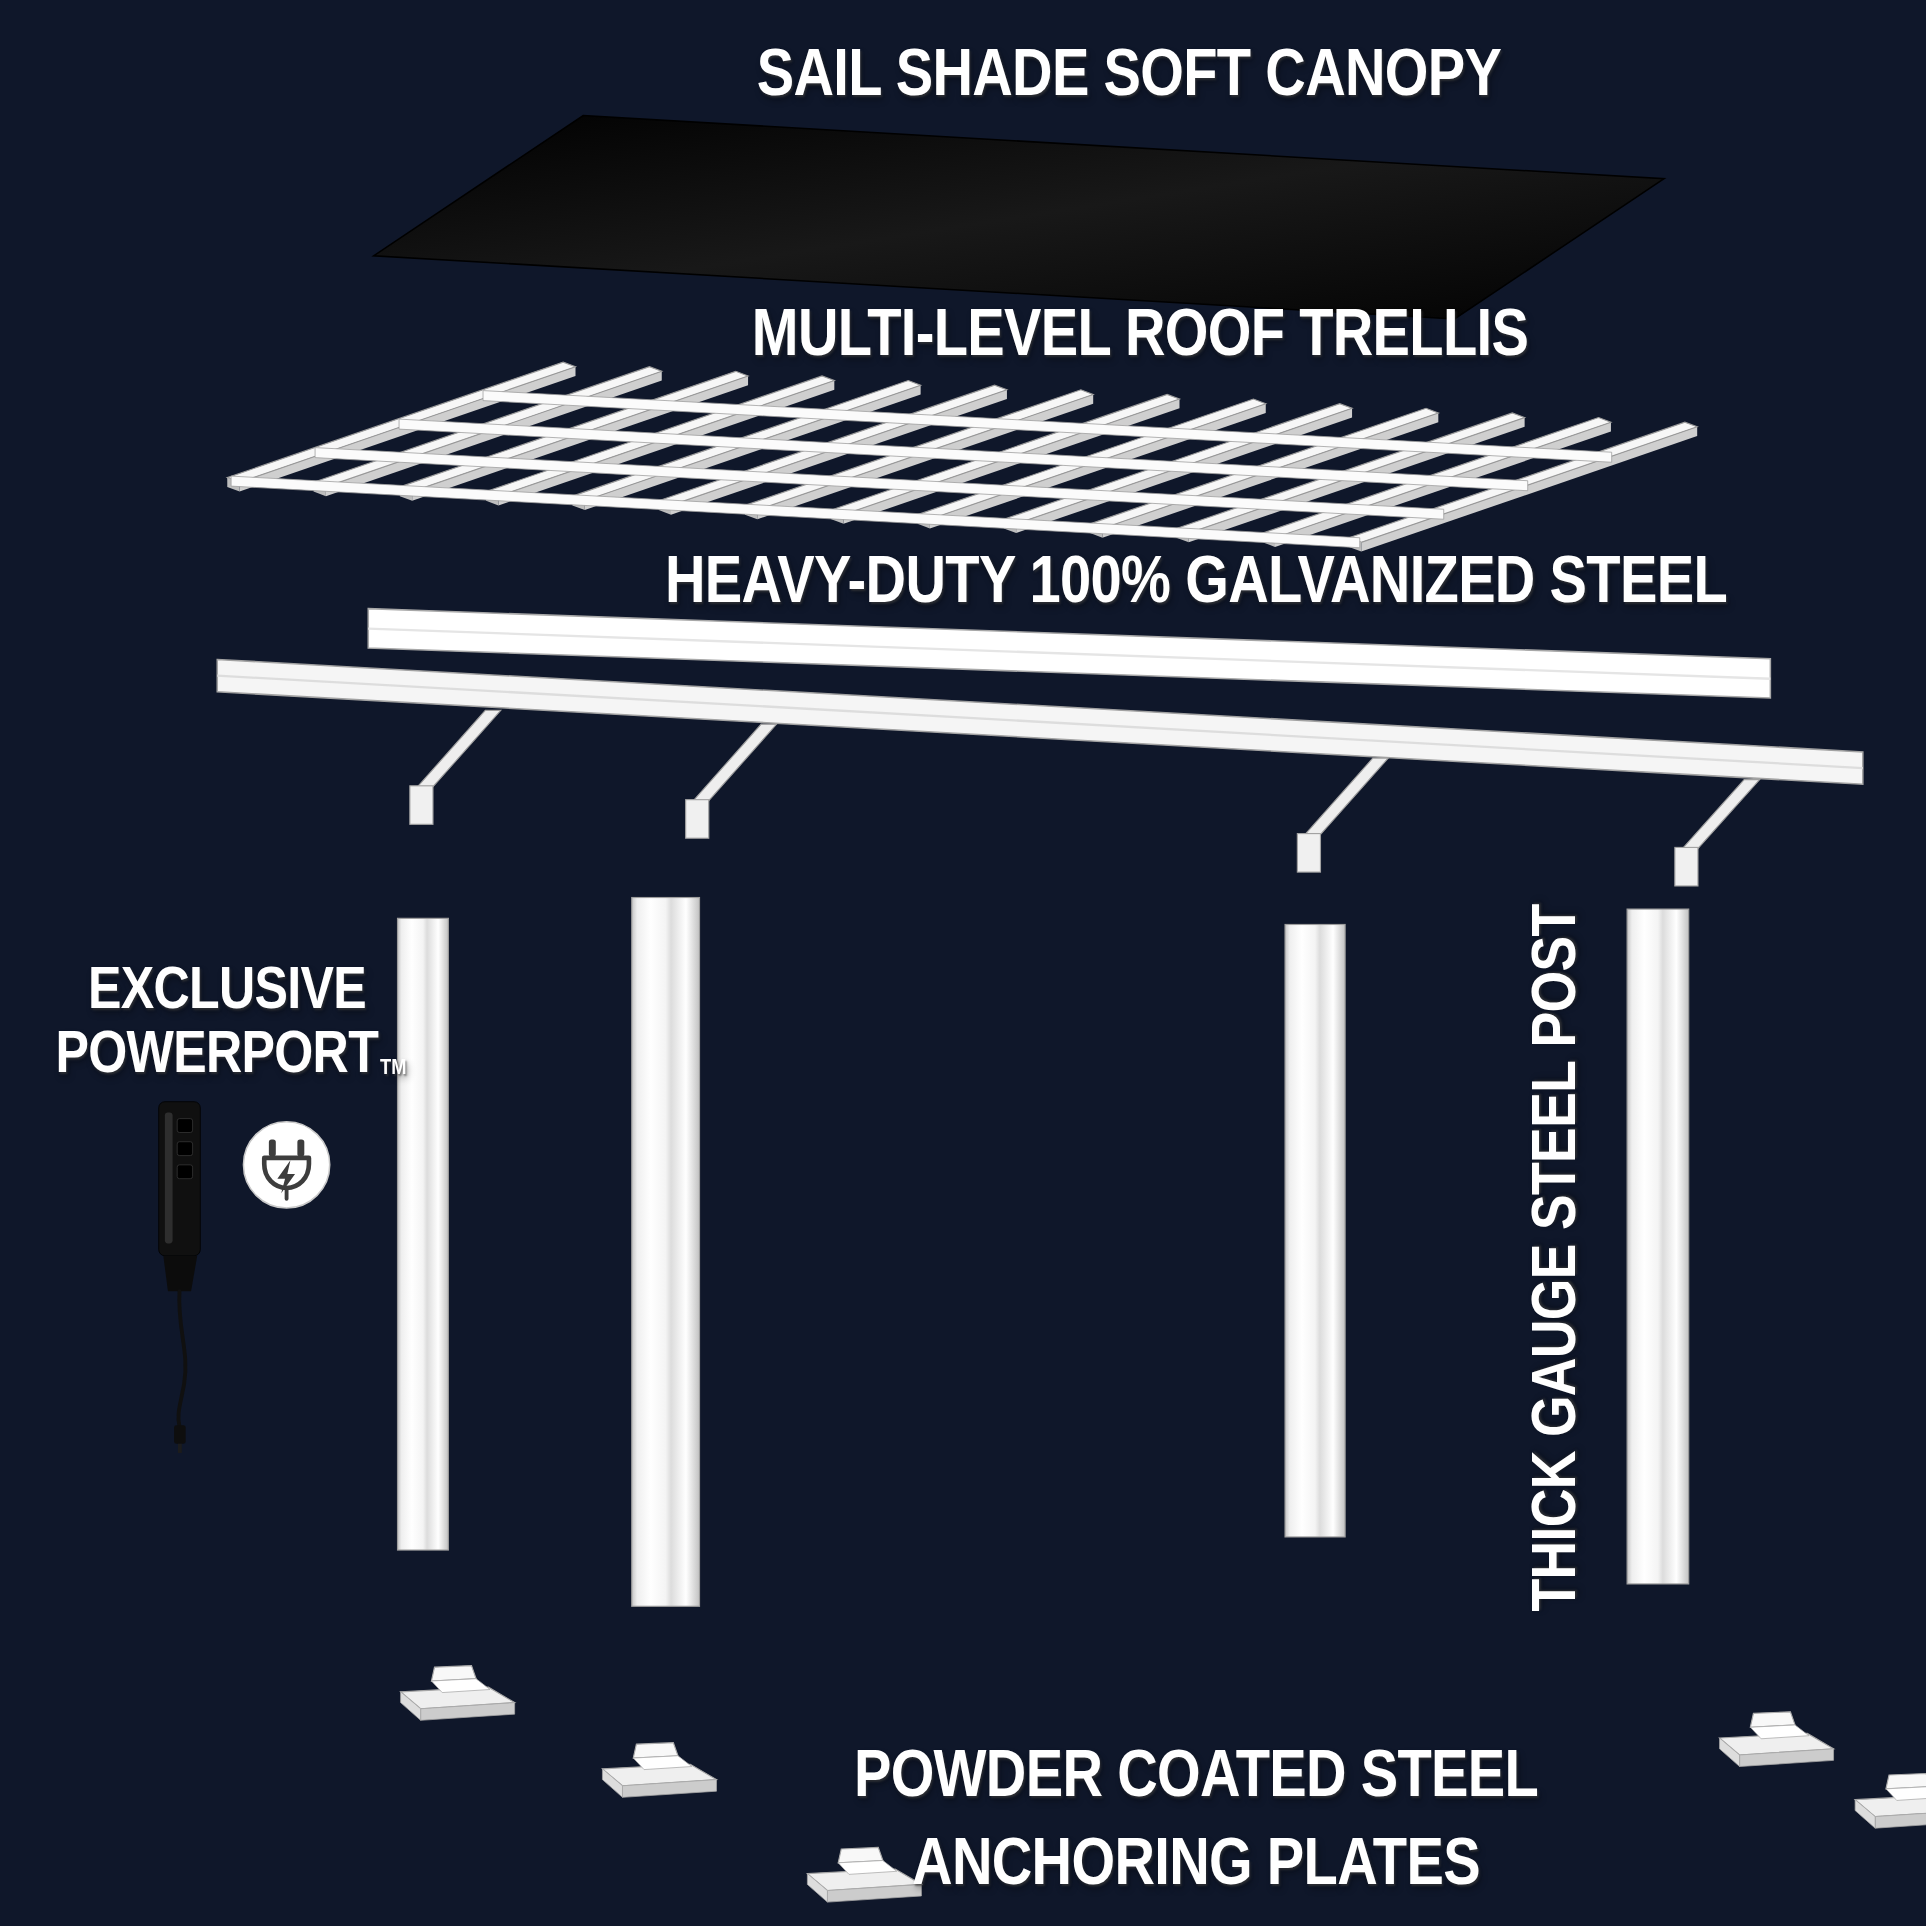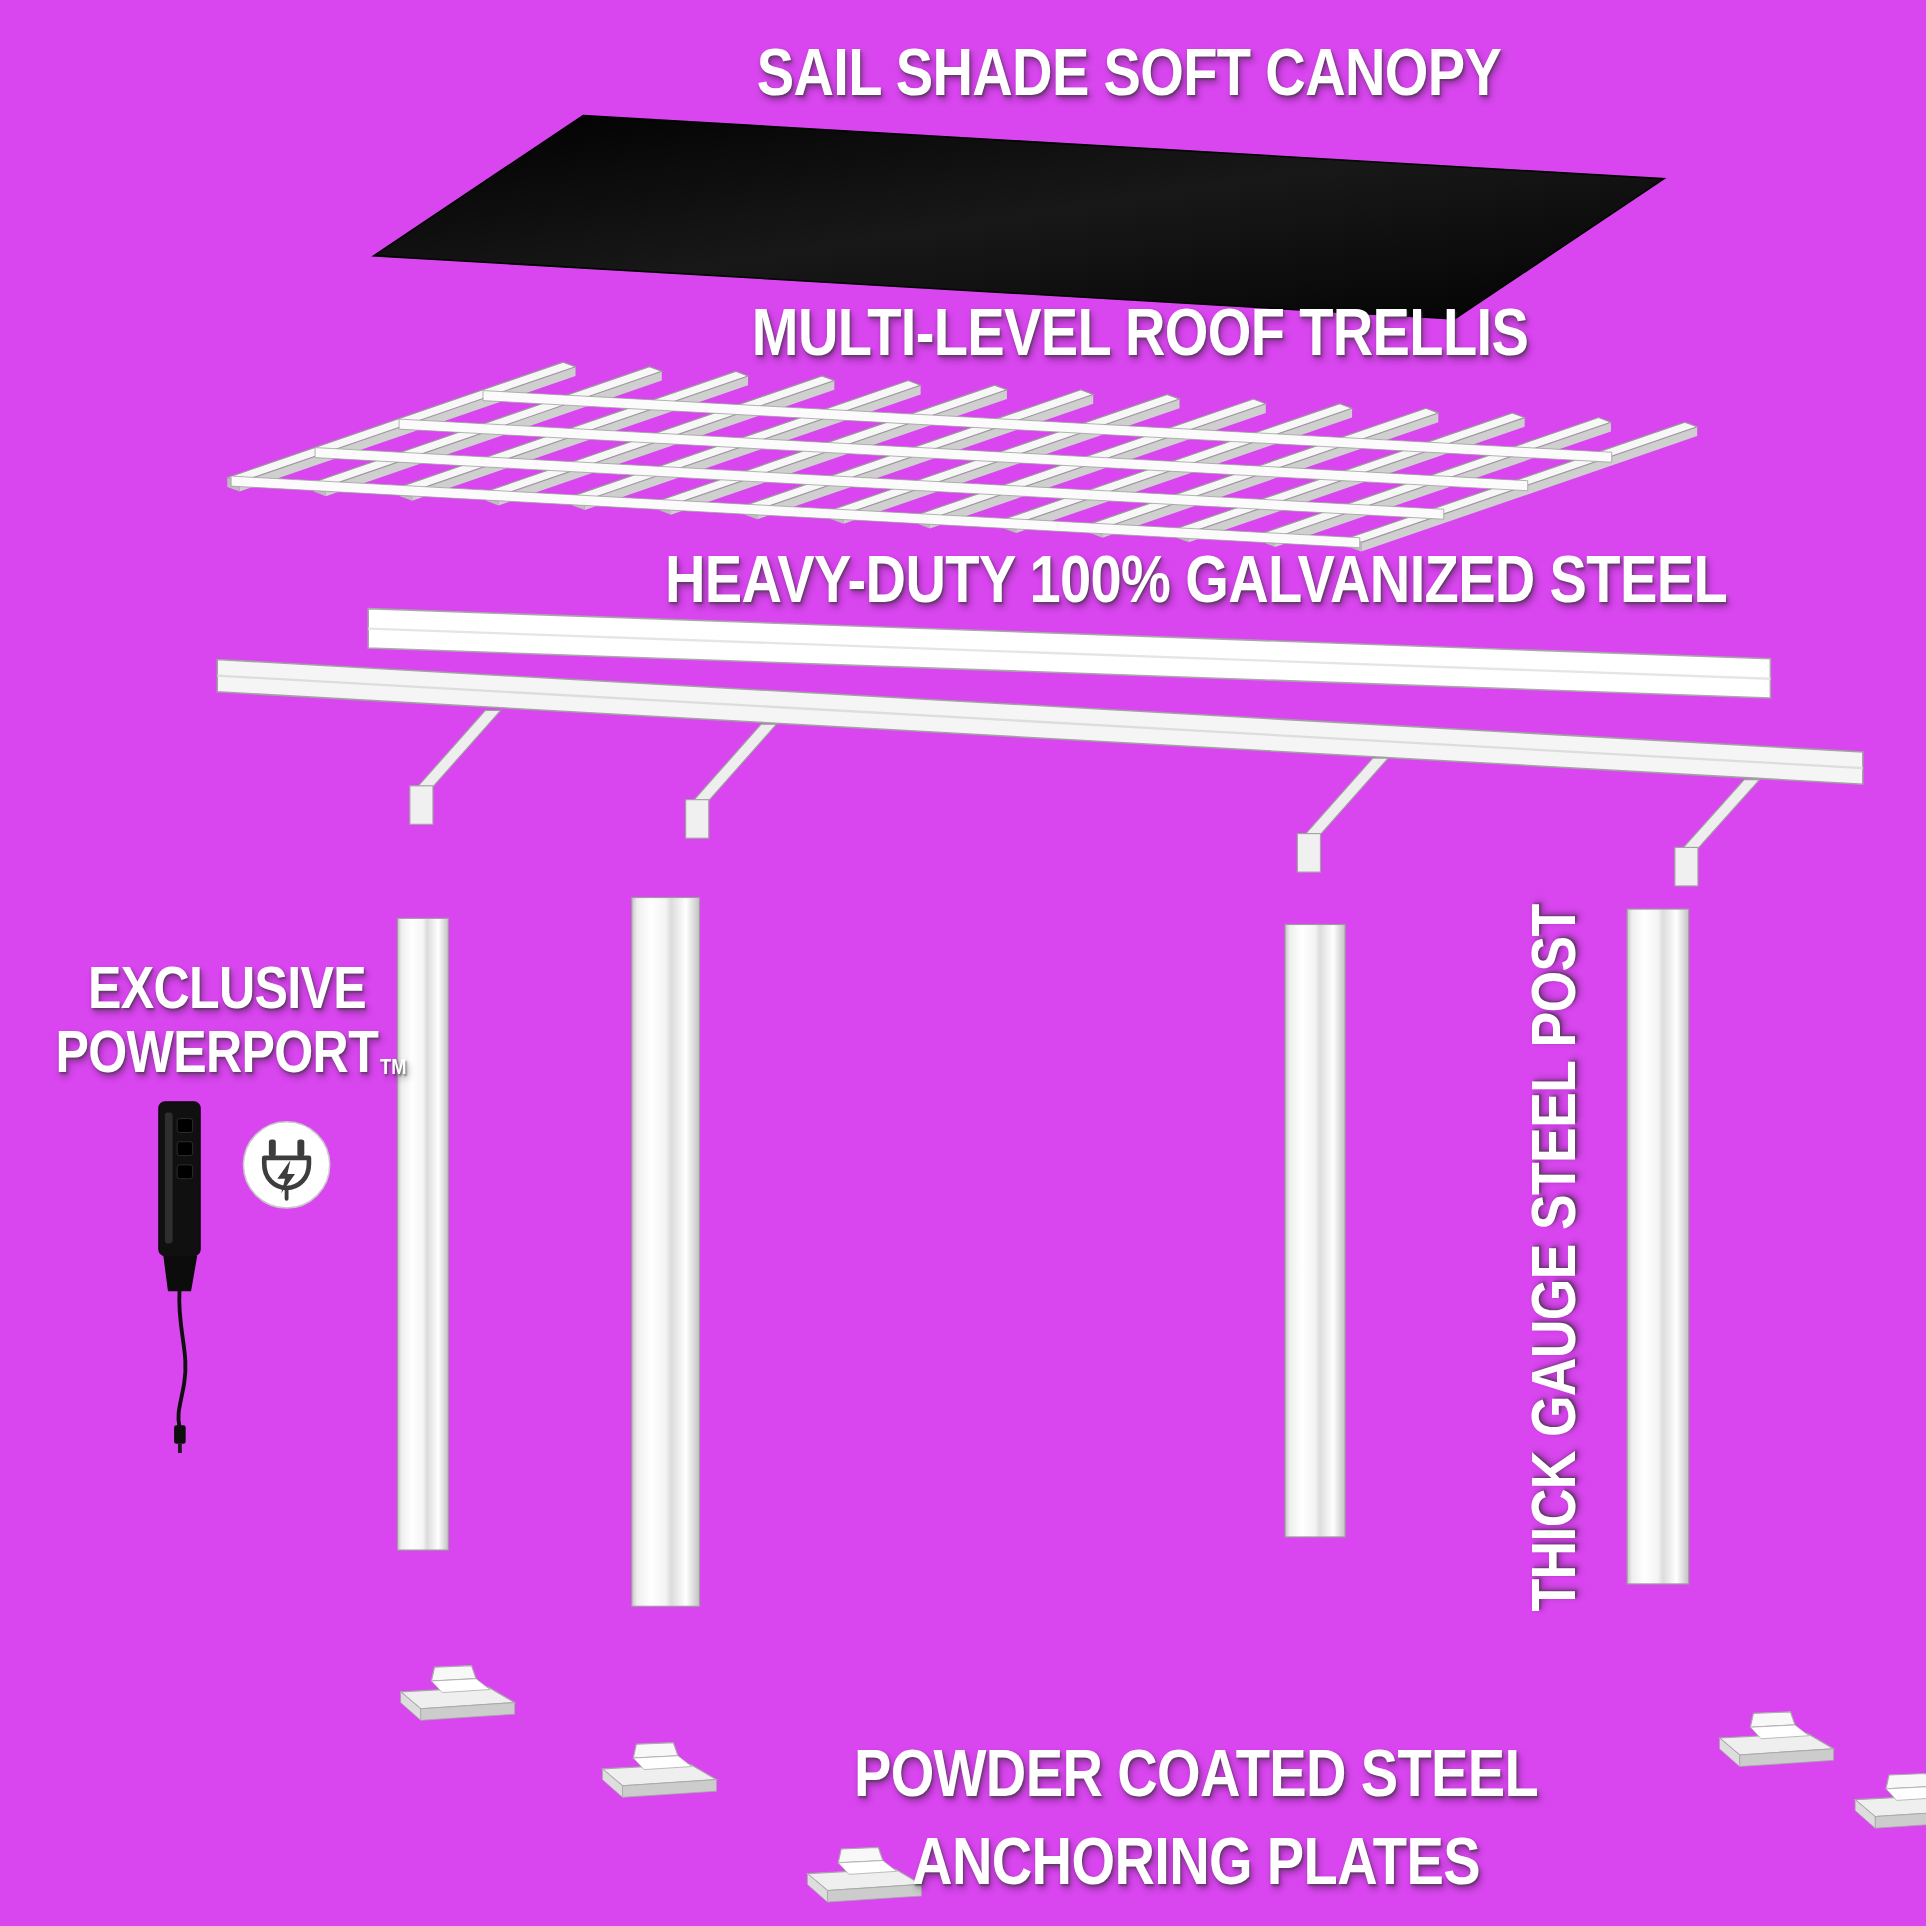--- a/index.html
+++ b/index.html
@@ -1,19 +1,19 @@
 <!DOCTYPE html>
 <html style="font-size:12.3px"><head>
 <meta charset="utf-8">
 <style>
   * { margin:0; padding:0; box-sizing:border-box; }
   html,body { background:#a4a4a4; }
   #stage {
     position:relative; width:1926px; height:1926px;
-    background:#d946ef; overflow:hidden;
+    background:#0f172a; overflow:hidden;
     font-family:"Liberation Sans","DejaVu Sans",sans-serif;
     text-align:right;
   }
   #scene { position:absolute; left:0; top:0; }
   .h {
     position:absolute; white-space:nowrap; color:#ffffff;
     font-weight:700; font-size:66px; letter-spacing:-0.8px; line-height:1;
     transform:translateX(-50%) scaleX(0.85);
     text-shadow:1.5px 2.3px 2.3px rgba(60,60,60,0.65), 3.1px 4.6px 7.7px rgba(0,0,0,0.30);
   }

